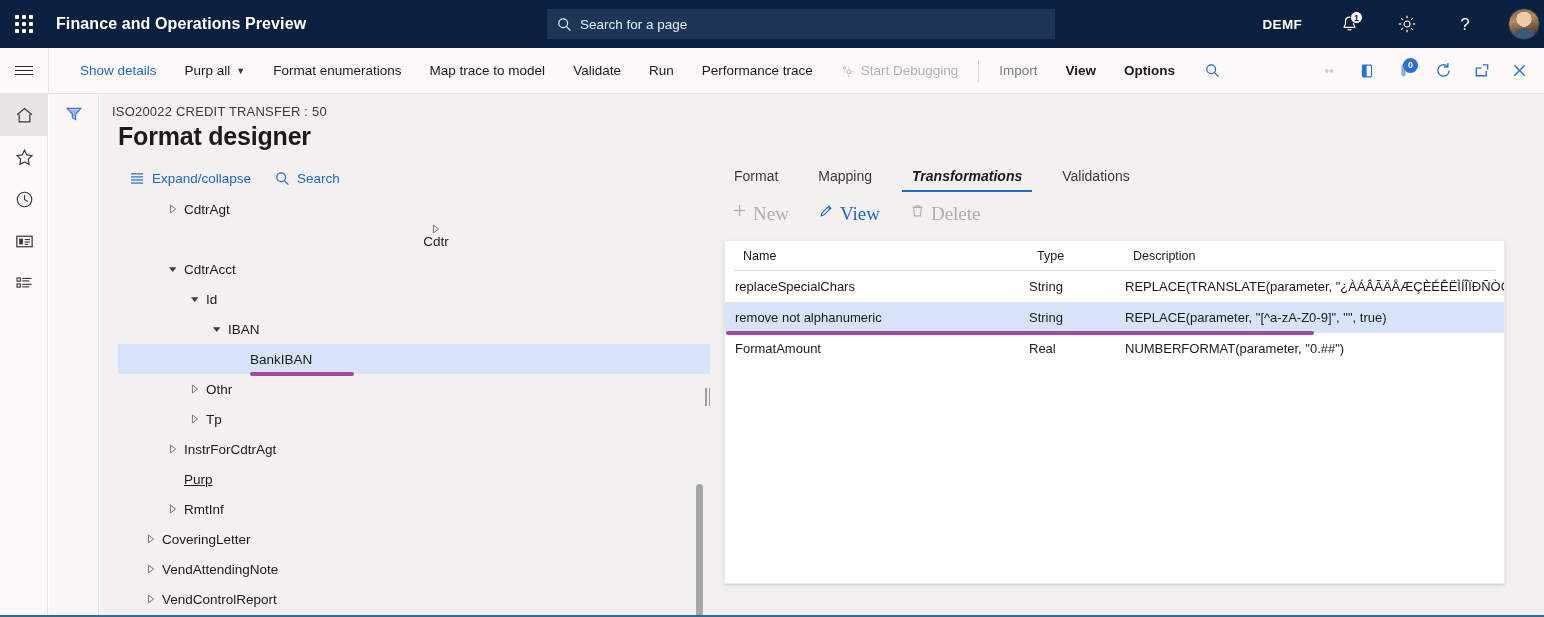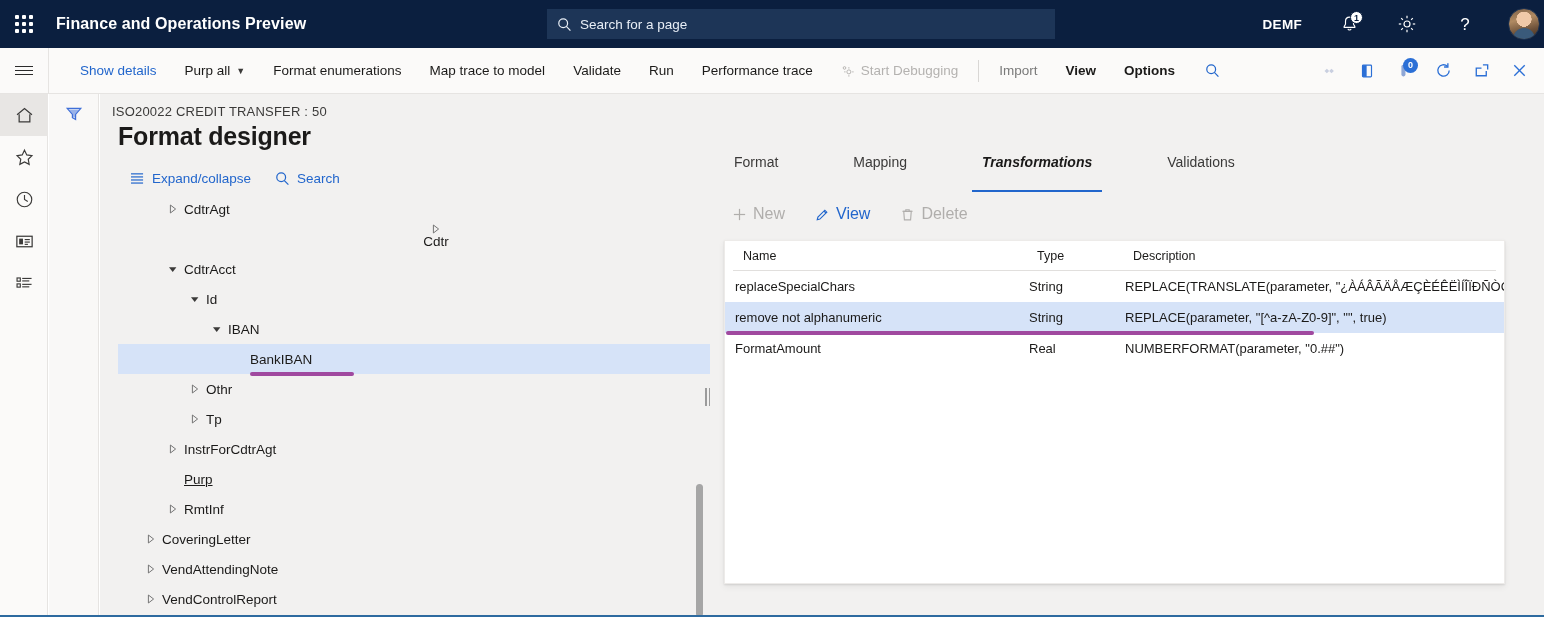--- a/index.html
+++ b/index.html
@@ -172,33 +172,33 @@
     background: #a6a6a6; border-radius: 4px;
   }
   .splitter {
     position: absolute; left: 605px; top: 294px; width: 8px; height: 18px;
     display: flex; gap: 2px; cursor: col-resize;
   }
   .splitter i { display:block; width:1.5px; height:18px; background:#9b9b9b; }
 
   
   .rpanel { position: absolute; left: 620px; top: 60px; width: 810px; height: 460px; }
-  .tabs { display: flex; height: 38px; padding-left: 4px; gap: 35px; }
+  .tabs { display: flex; align-items: flex-end; height: 38px; padding-left: 4px; }
   .tab {
     font-size: 14px; color: #3b3a39; padding: 0 10px 8px 10px; margin-right: 20px;
     cursor: pointer; position: relative; white-space: nowrap;
   }
   .tab.active { color: #1b1a19; font-weight: bold; font-style: italic; }
   .tab.active::after {
     content: ""; position: absolute; left: 0; right: 0; bottom: 0; height: 2px; background: #2266cc;
   }
   .grid-toolbar { display: flex; align-items: center; height: 44px; padding-left: 6px; }
   .gtbtn {
-    display: flex; align-items: center; font-size: 16px; margin-right: 18px;
-    padding: 4px 6px; cursor: pointer;
+    display: flex; font-size: 19px; margin-right: 18px;
+    padding: 4px 6px; cursor: pointer; font-family: Liberation Serif, serif;
   }
   .gtbtn.disabled { color: #b0aeac; cursor: default; }
   .gtbtn.enabled { color: #2266cc; }
   .gtbtn .gi { margin-right: 6px; display: flex; }
 
   .grid {
     position: absolute; left: 4px; top: 86px; width: 781px; height: 344px;
     background: #ffffff; border: 1px solid #edebe9;
     box-shadow: 0 .6px 1.8px rgba(0,0,0,.10), 0 3px 7px rgba(0,0,0,.06);
   }

